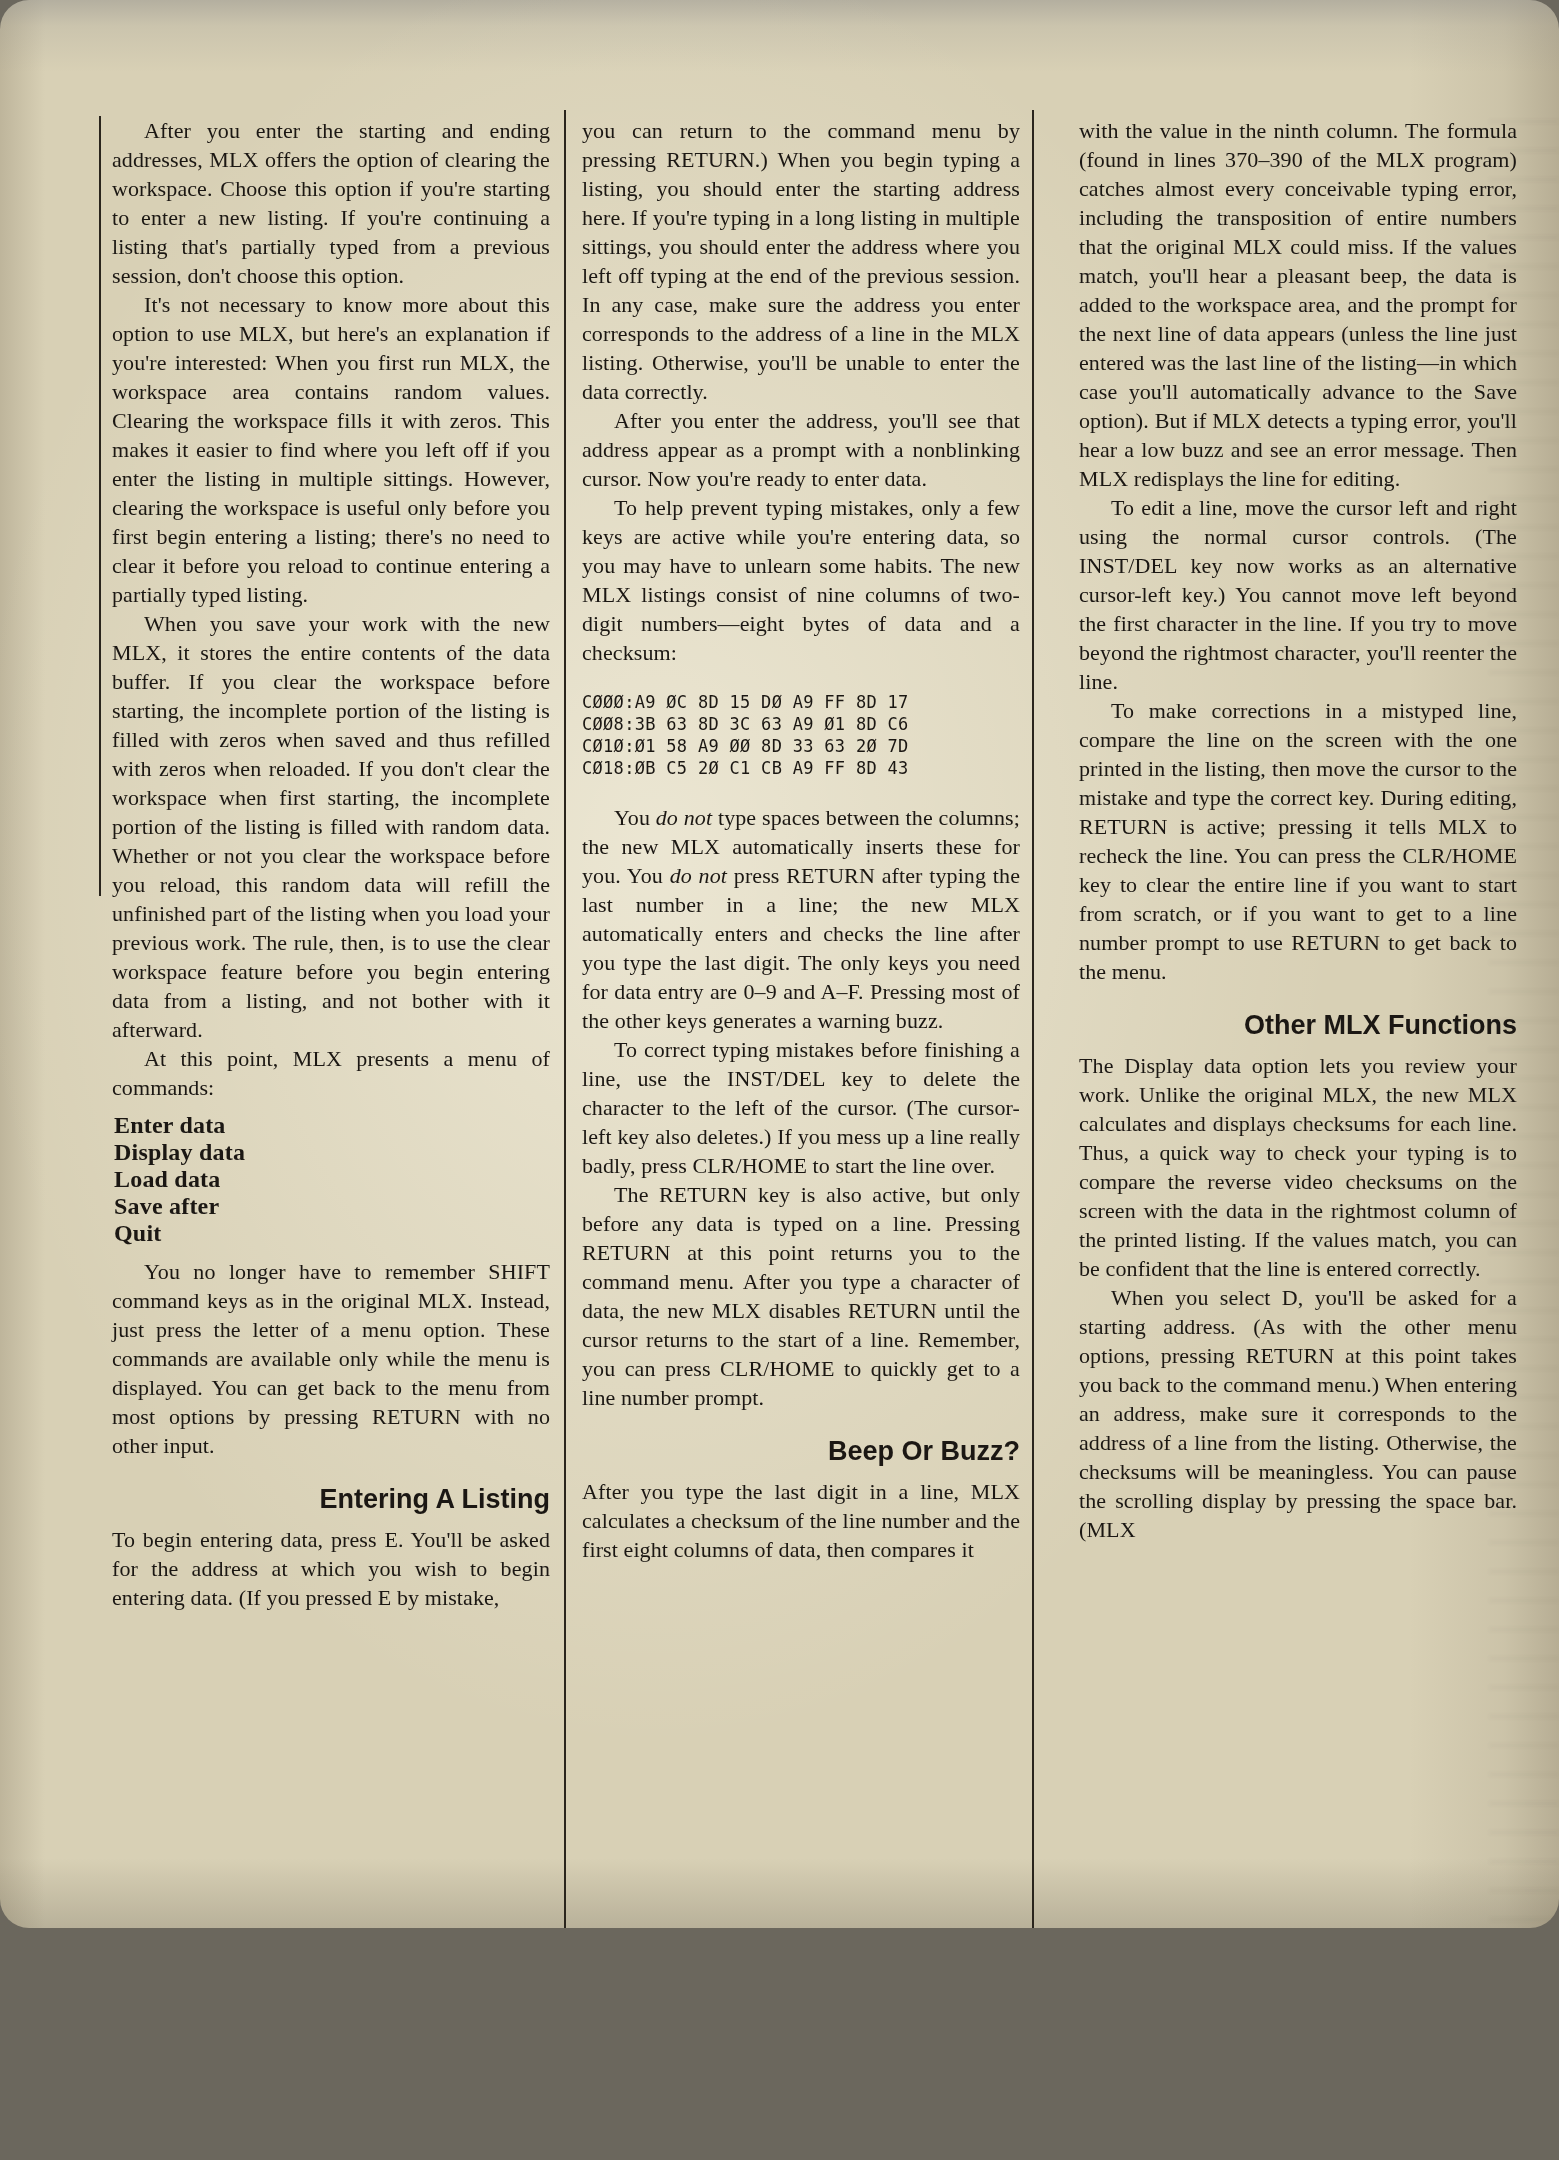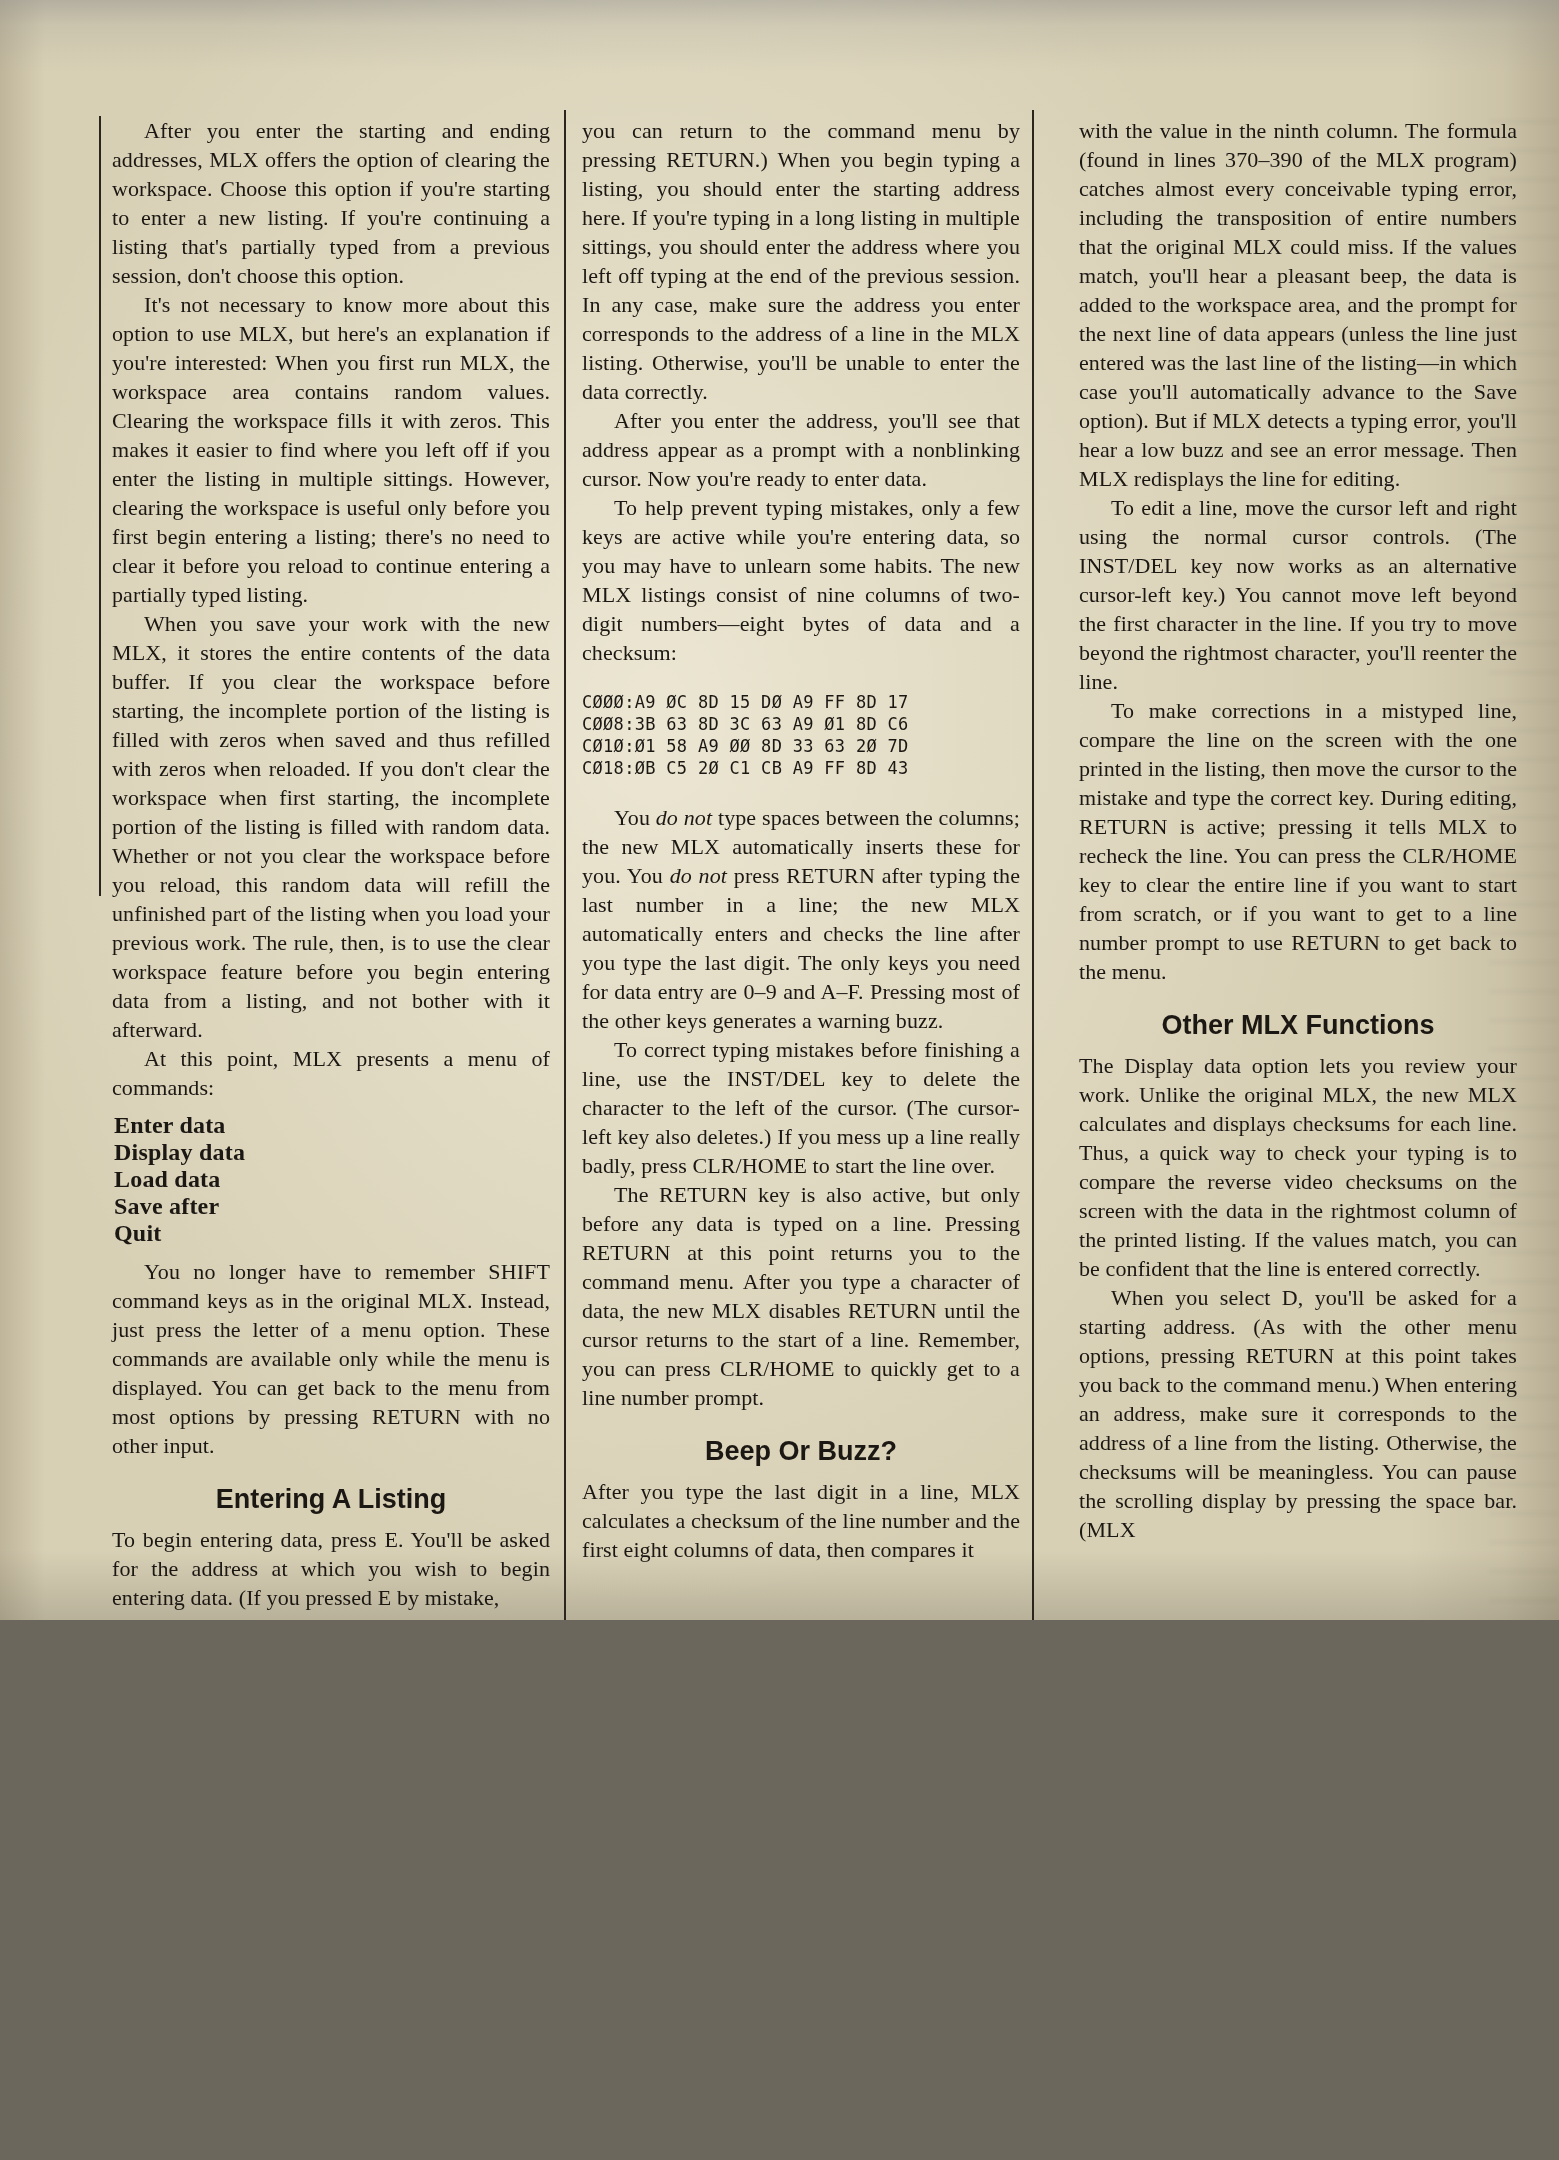--- a/index.html
+++ b/index.html
@@ -1,27 +1,28 @@
 <!DOCTYPE html>
 <html><head>
 <meta charset="utf-8">
 <style>
   * { margin:0; padding:0; box-sizing:border-box; }
   html, body { width:1559px; height:2160px; background:#6b675d; }
   .page {
-    position:relative; width:1559px; height:1620px; overflow:hidden;
+    position:relative; width:1559px; height:1928px; overflow:hidden;
     background-color:#d8d0b5;
     background-image:
       radial-gradient(ellipse 950px 1250px at 42% 44%, rgba(255,252,240,0.50), rgba(255,252,240,0) 72%),
       linear-gradient(180deg, rgba(150,148,142,0.55) 0px, rgba(150,148,142,0.20) 26px, rgba(150,148,142,0) 72px),
       linear-gradient(270deg, rgba(112,100,78,0.32) 0px, rgba(112,100,78,0.12) 55px, rgba(112,100,78,0) 150px),
       linear-gradient(90deg, rgba(112,100,78,0.25) 0px, rgba(112,100,78,0) 45px),
       linear-gradient(0deg, rgba(118,112,96,0.32) 0px, rgba(118,112,96,0) 70px);
     font-family:"Liberation Serif", serif;
     color:#1b1713;
+    border-radius:29px;
   }
   .ghosting {
     position:absolute; right:0; top:120px; width:70px; height:1900px;
     background:repeating-linear-gradient(180deg, rgba(70,60,45,0.10) 0 3px, rgba(70,60,45,0) 3px 29px);
     filter:blur(2px); opacity:0.5;
   }
   .rule { position:absolute; width:2px; background:#2a251d; }
   .rule-left { left:99px;  top:116px; height:780px; }
   .rule-div1 { left:564px; top:110px; height:1972px; }
   .rule-div2 { left:1032px; top:110px; height:1972px; }
@@ -30,21 +31,21 @@
     font-size:22px; line-height:29px; text-align:justify;
     letter-spacing:0.1px;
   }
   .col-0 { left:112px; }
   .col-1 { left:582px; }
   .col-2 { left:1047px;margin-left:32px; }
   .para { margin:0; }
   .para.indent { text-indent:32px; }
   .heading {
     font-family:"Liberation Sans", sans-serif; font-weight:700;
-    font-size:27px; line-height:31px; text-align:center;
+    font-size:27px; line-height:31px; text-align:right;
     margin:24px 0 10px 0; letter-spacing:0;
   }
   .menu {
     list-style:none; margin:10px 0 10px 2px;
     font-size:24px; line-height:27px; text-align:left; font-weight:600;
     letter-spacing:0.2px;
   }
   .code {
     font-family:"DejaVu Sans Mono", monospace;
     font-size:17px; line-height:22px; letter-spacing:0.3px;

